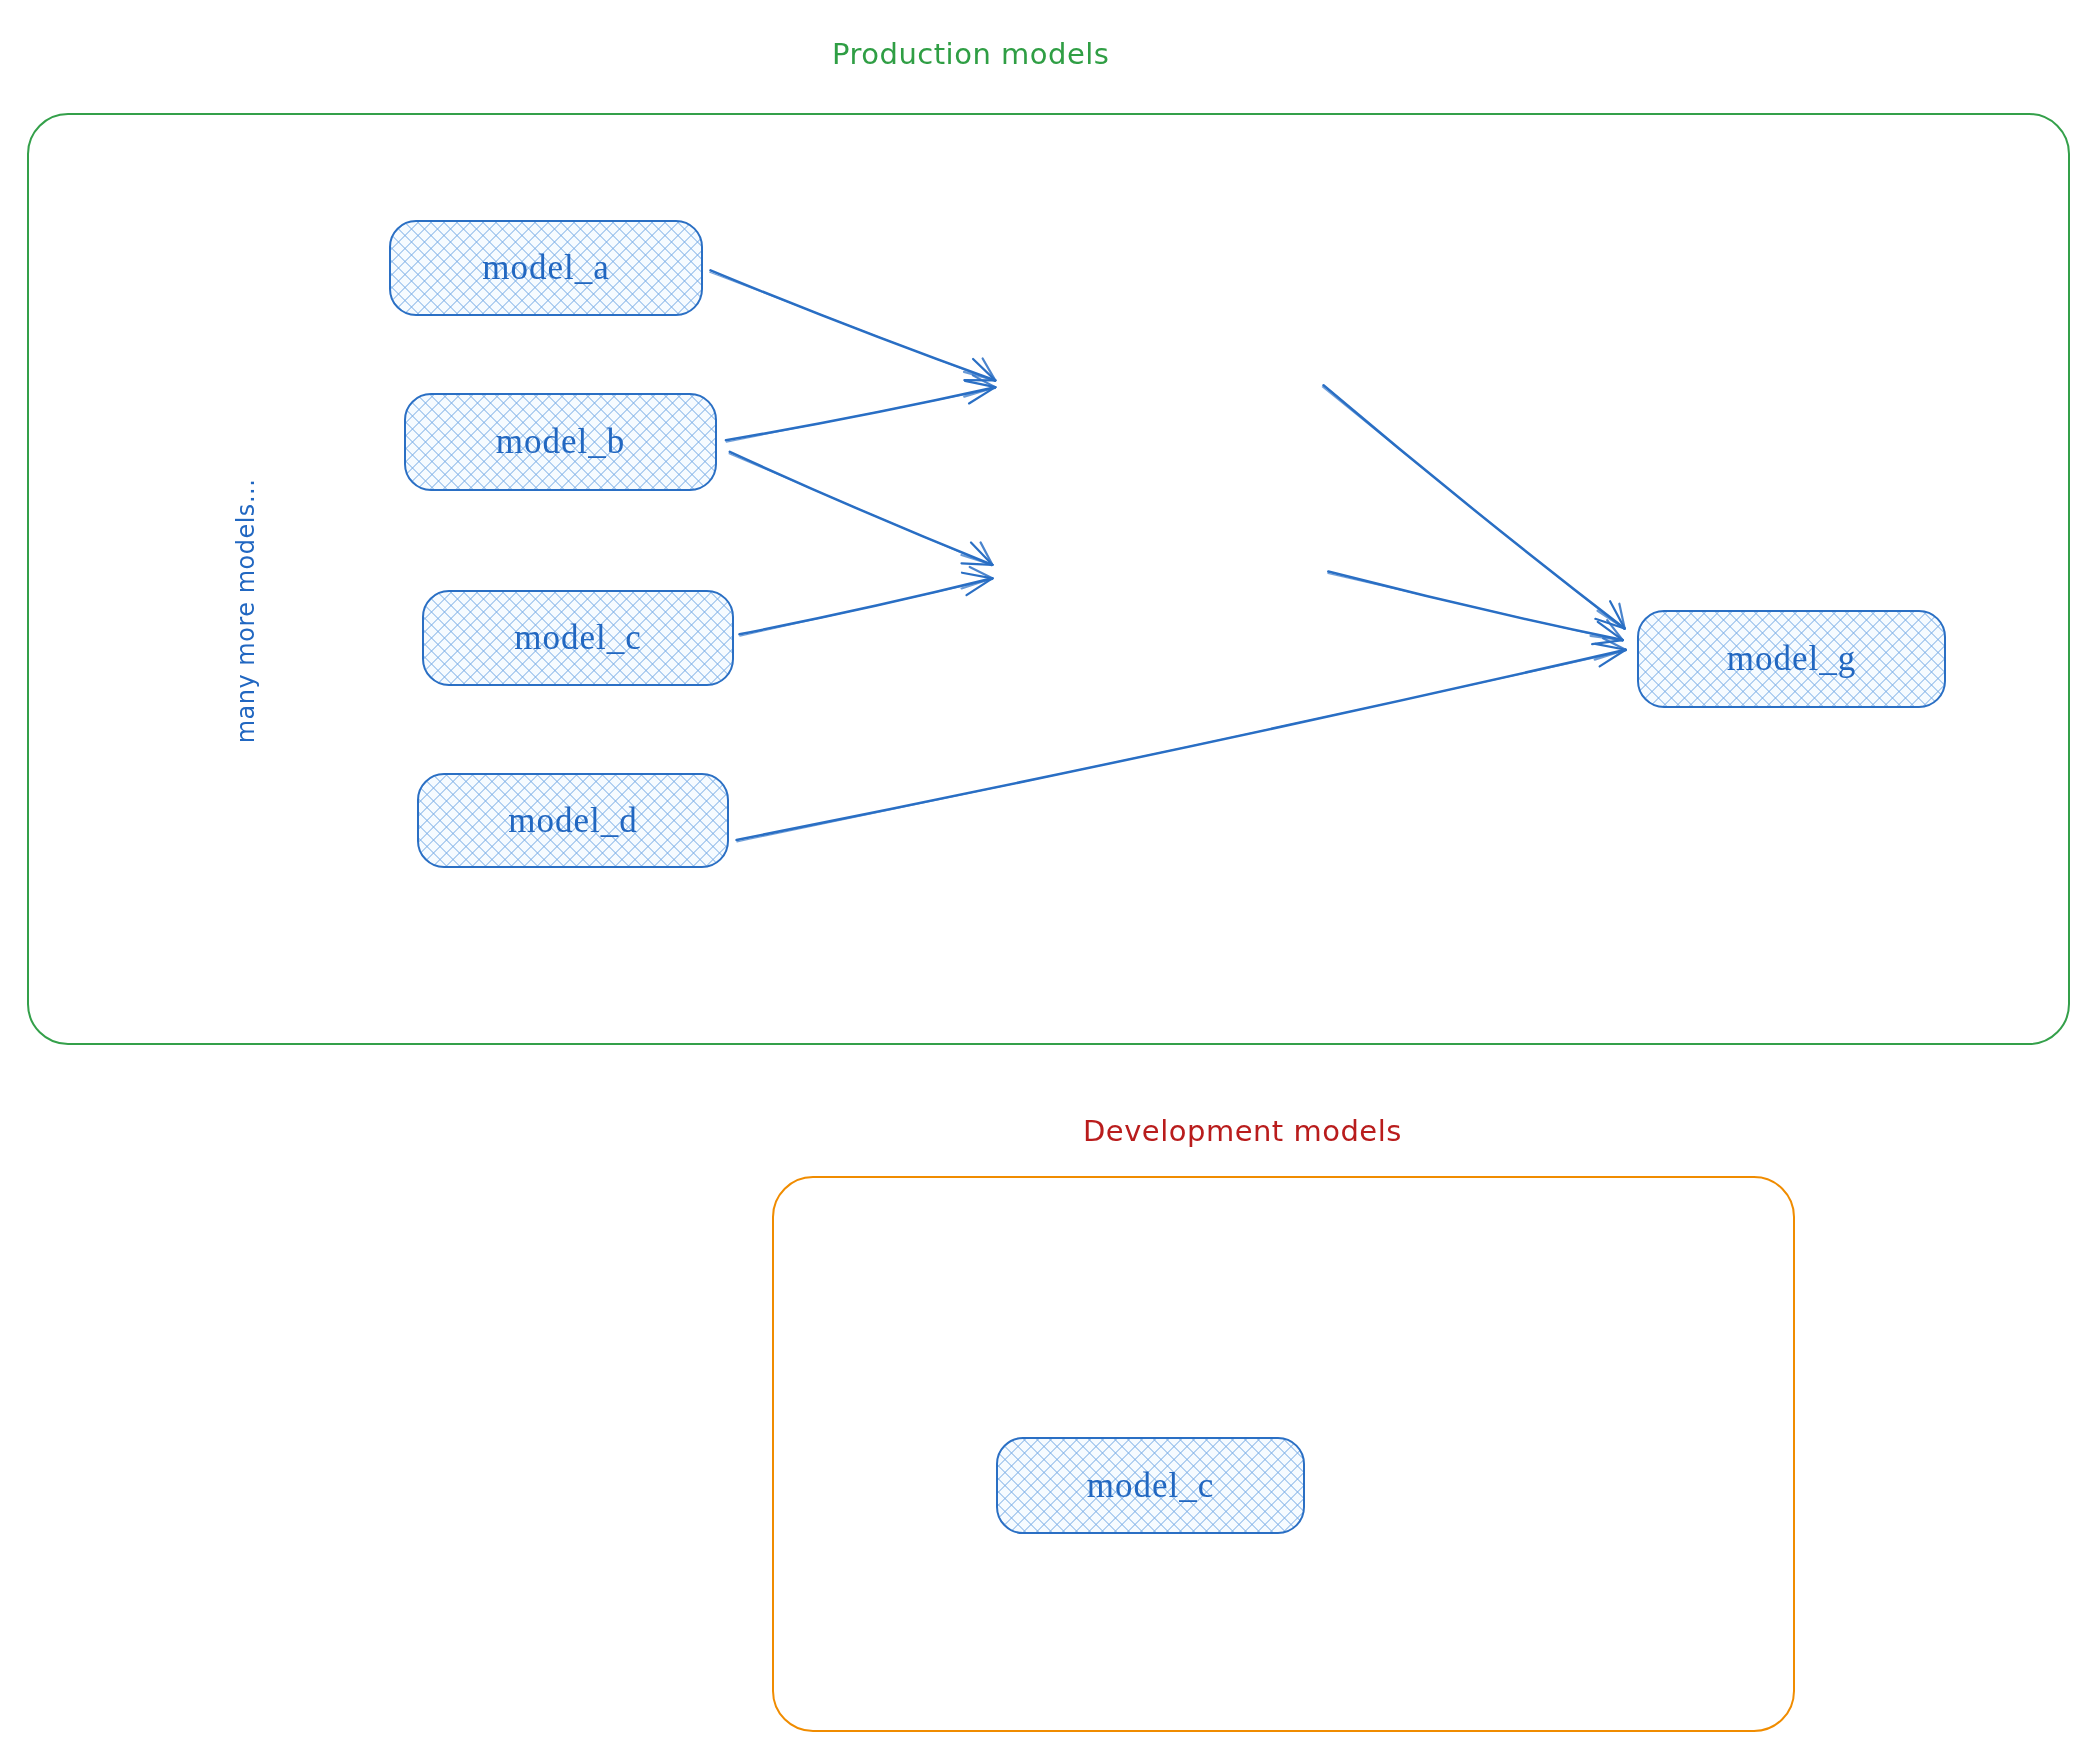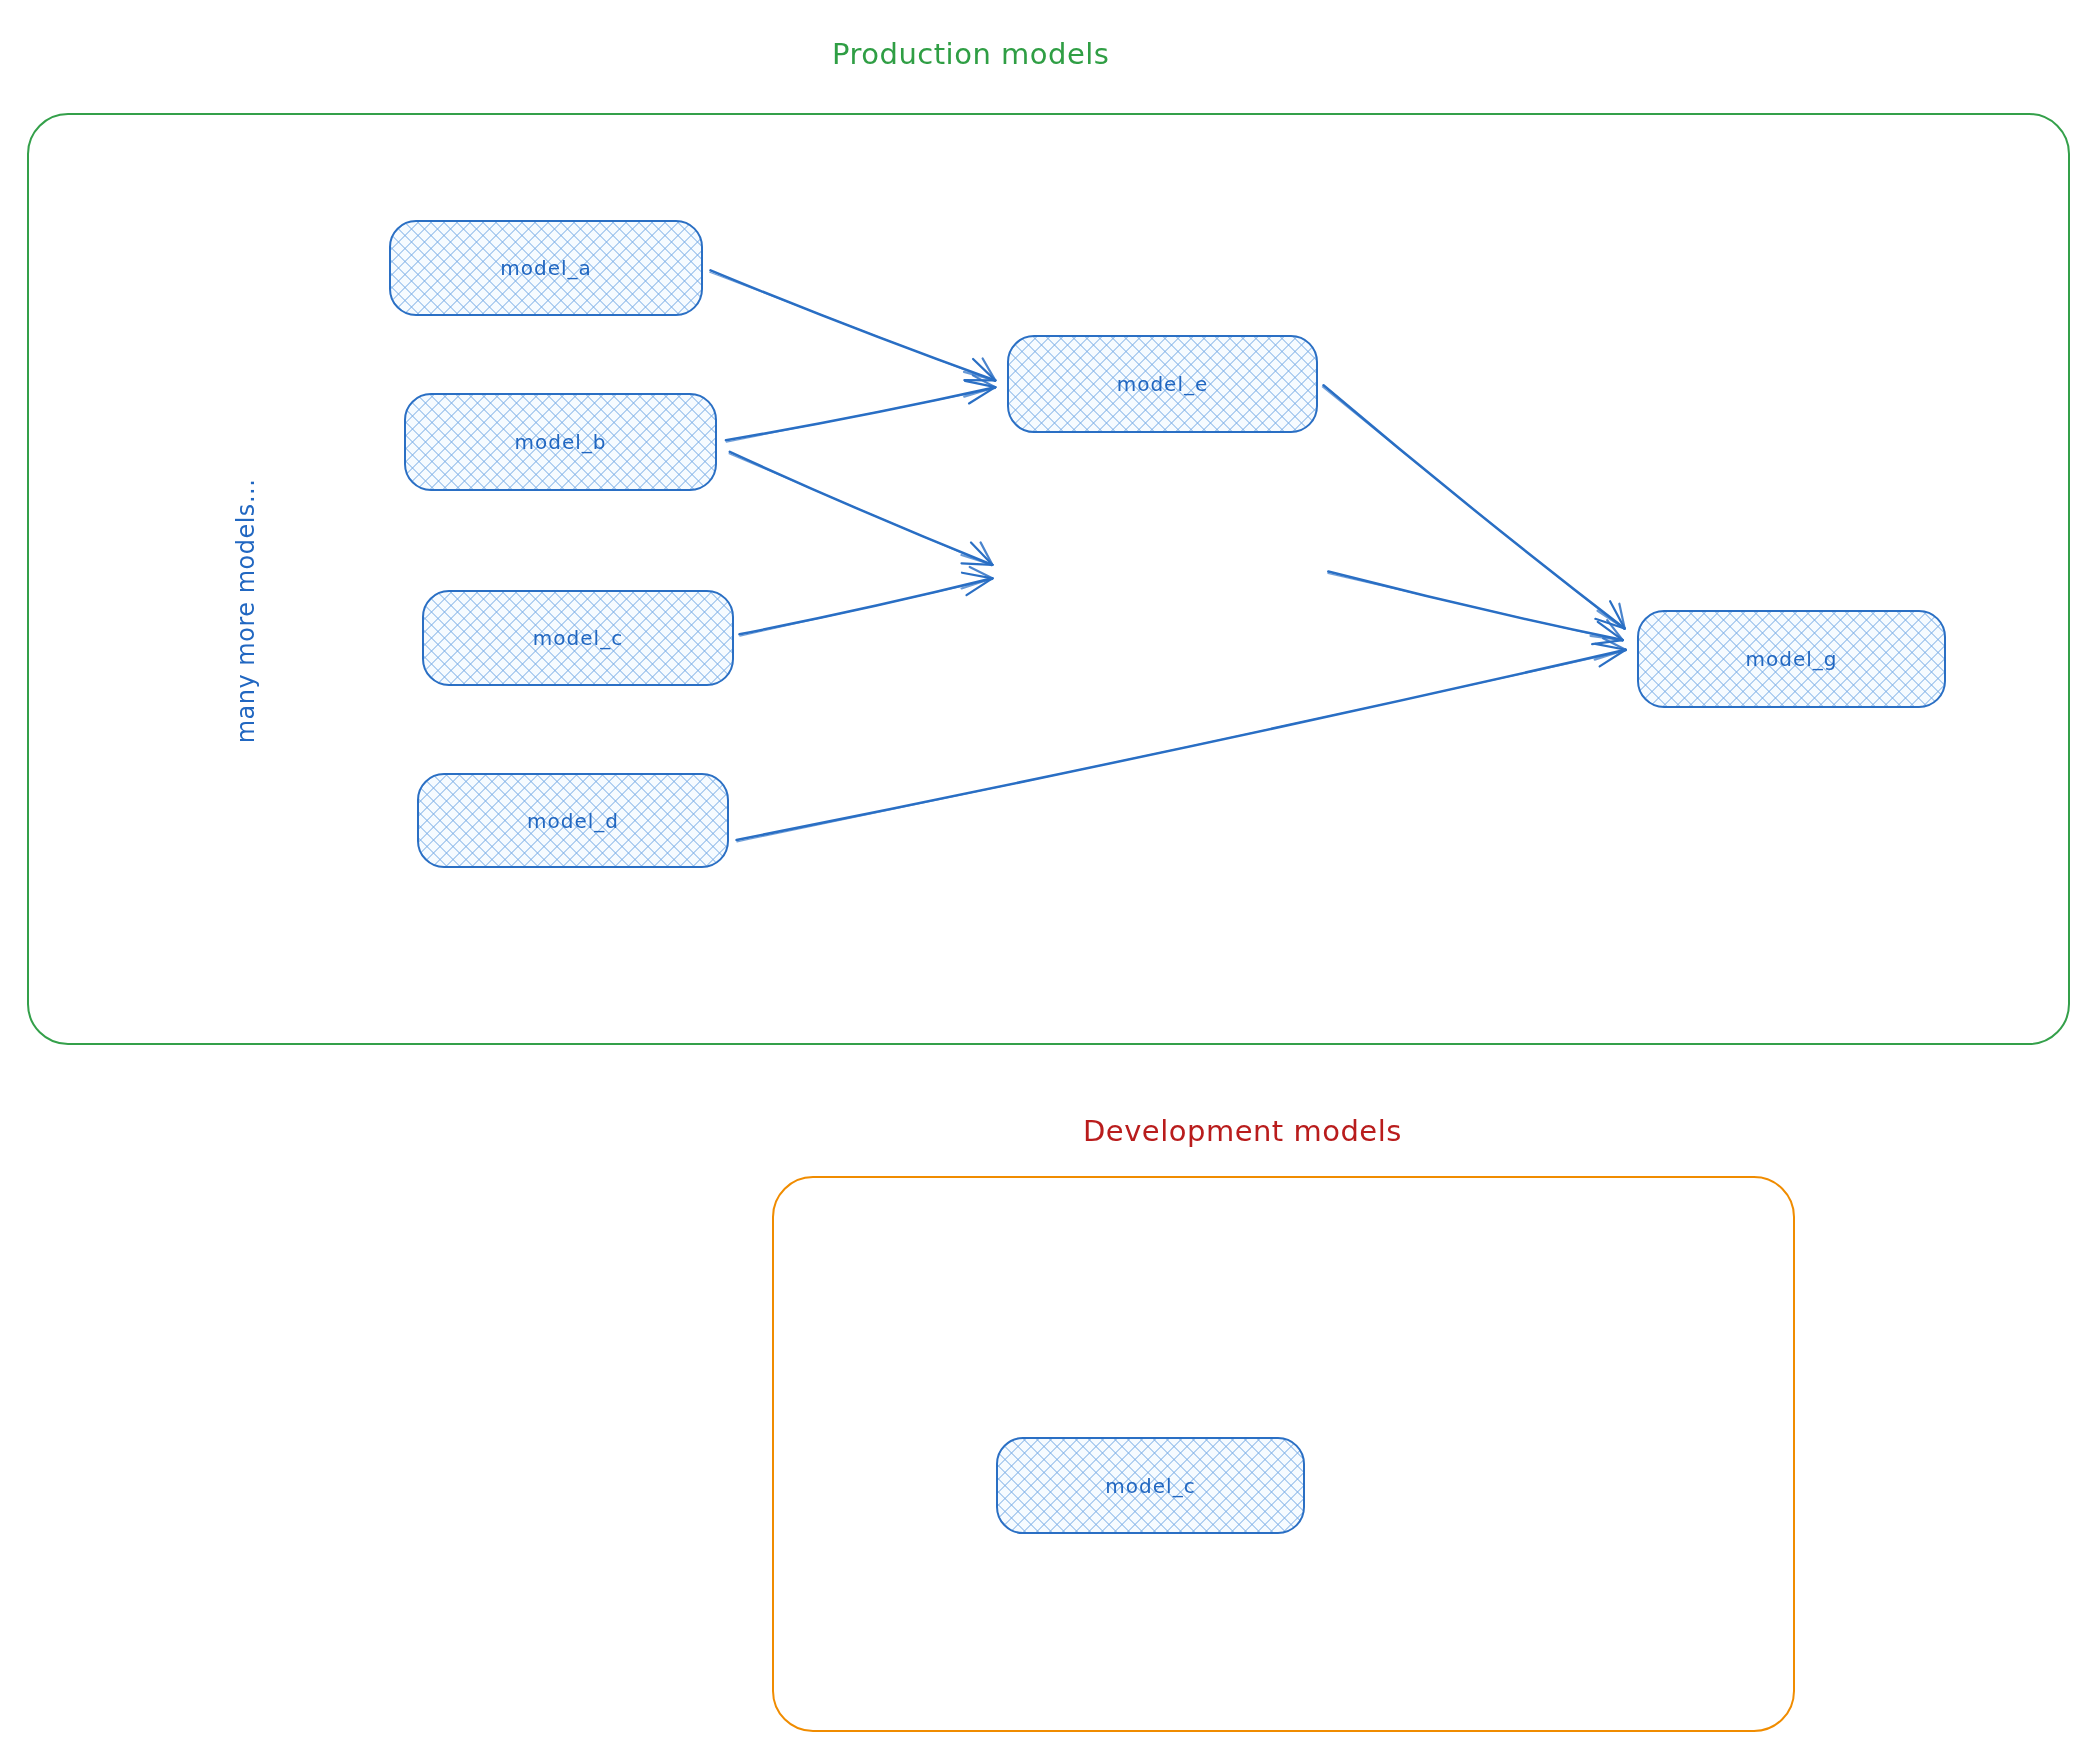--- a/index.html
+++ b/index.html
@@ -63,23 +63,24 @@
     align-items:center;
     justify-content:center;
     background-color:#f6fbff;
     background-image:
       repeating-linear-gradient(45deg,  rgba(125,175,230,0.55) 0 1.7px, transparent 1.7px 9.2px),
       repeating-linear-gradient(135deg, rgba(125,175,230,0.55) 0 1.7px, transparent 1.7px 9.2px);
     z-index:3;
   }
   .node span{
     color:#2167c1;
-    font-size:20px;
+    font-size:35px;
     letter-spacing:1px;
     white-space:nowrap;
+    font-family:Liberation Serif, serif;
   }
   svg.edges{
     position:absolute;
     left:0; top:0;
     z-index:2;
     pointer-events:none;
   }
   svg.edges path{
     fill:none;
     stroke:#2a6fc4;
@@ -165,23 +166,20 @@
   </div>
 
   <div class="node" style="left:422px;top:590px;width:312px;height:96px">
     <span>model_c</span>
   </div>
 
   <div class="node" style="left:417px;top:773px;width:312px;height:95px">
     <span>model_d</span>
   </div>
 
-  <div class="node" style="left:1007px;top:335px;width:311px;height:98px">
-    <span>model_e</span>
-  </div>
 
 
   <div class="node" style="left:1637px;top:610px;width:309px;height:98px">
     <span>model_g</span>
   </div>
 
   <div class="section-title development">Development models</div>
 
   <div class="frame development"></div>
 

